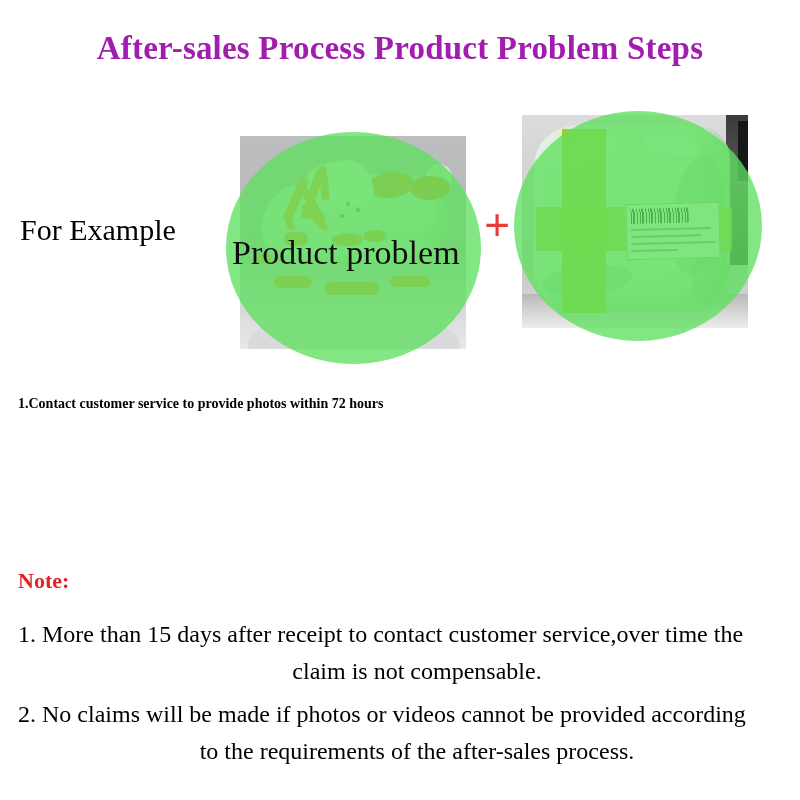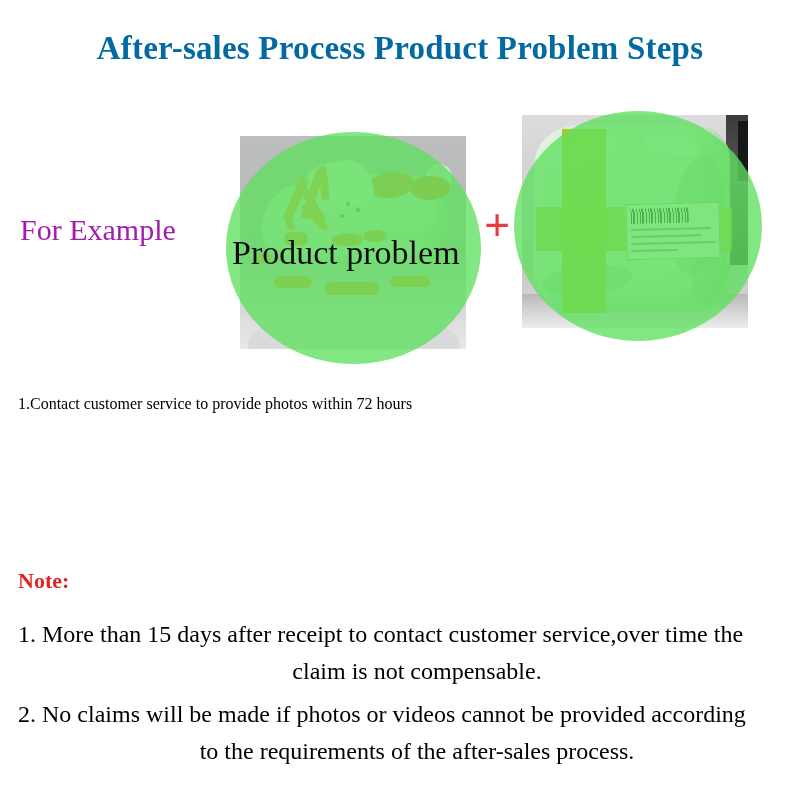--- a/index.html
+++ b/index.html
@@ -18,39 +18,39 @@
 
   
   #page-title {
     position: absolute;
     top: 30px;
     left: 0;
     width: 800px;
     text-align: center;
     font-weight: bold;
     font-size: 33px;
-    color: #0369a1;
+    color: #a21caf;
     letter-spacing: 0.2px;
     white-space: nowrap;
   }
 
   
   #example-row {
     position: absolute;
     top: 108px;
     left: 0;
     width: 800px;
     height: 230px;
   }
   #for-example-label {
     position: absolute;
     left: 20px;
     top: 105px;
     font-size: 30px;
-    color: #a21caf;
+    color: #000000;
     white-space: nowrap;
   }
 
   .photo-frame {
     position: absolute;
     top: 7px;
     width: 226px;
     height: 213px;
     overflow: visible;
   }
@@ -268,24 +268,25 @@
   }
 
   
   #steps {
     position: absolute;
     left: 18px;
     top: 392px;
     width: 764px;
   }
   .step {
-    font-size: 16px;
+    font-size: 14px;
     line-height: 24px;
     margin-bottom: 36px;
     white-space: nowrap;
+    font-weight: bold;
   }
 
   
   #note-heading {
     position: absolute;
     left: 18px;
     top: 568px;
     font-size: 22px;
     font-weight: bold;
     color: #e02323;

